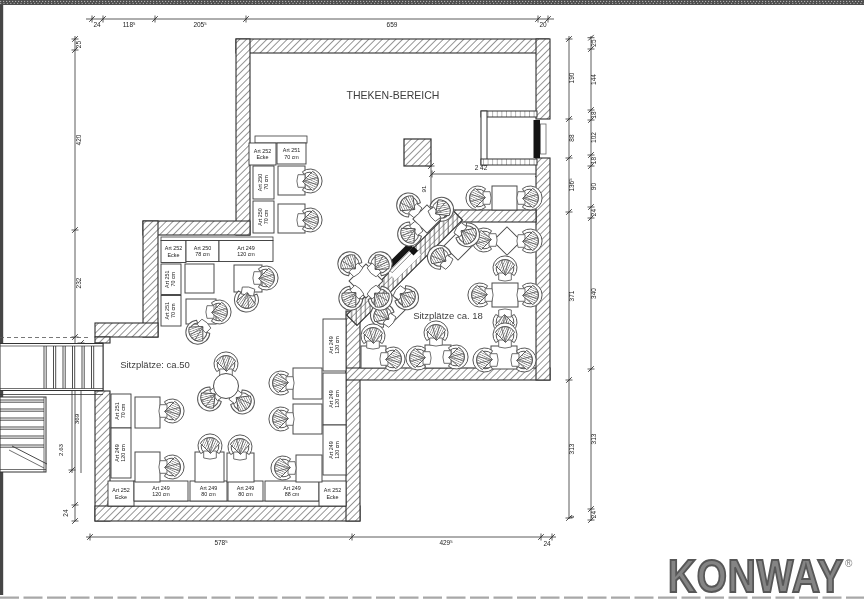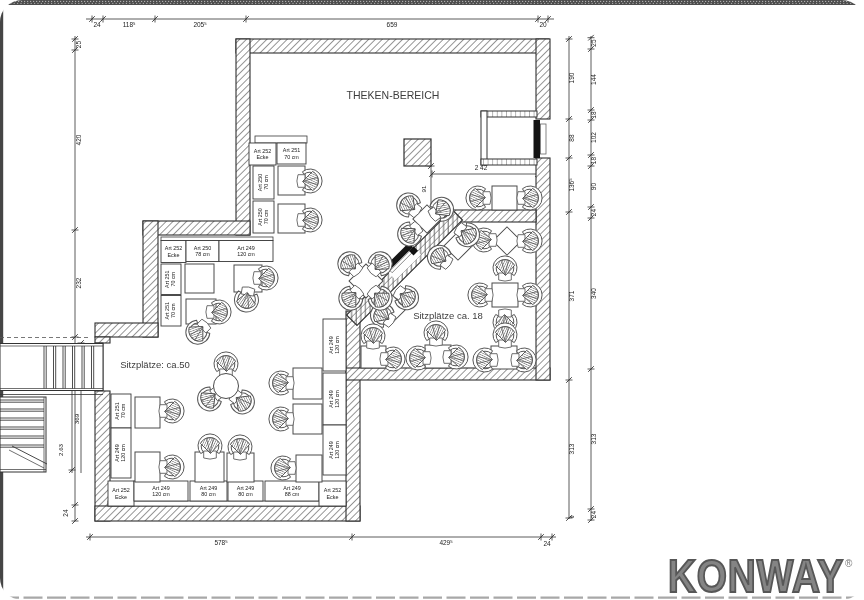--- a/index.html
+++ b/index.html
@@ -1,16 +1,16 @@
 <!DOCTYPE html>
 <html><head><meta charset="utf-8"><title>Floorplan</title>
 <style>
 html,body{margin:0;padding:0;background:#fff;}
 body{font-family:"Liberation Sans",sans-serif;}
-#plan{width:864px;height:600px;overflow:hidden;border-radius:22px;}
+#plan{width:864px;height:600px;overflow:hidden;}
 </style></head>
 <body>
 <div id="plan">
 <svg width="864" height="600" viewBox="0 0 864 600" font-family="Liberation Sans, sans-serif">
 <defs>
 <pattern id="hatch" width="4.8" height="4.8" patternUnits="userSpaceOnUse" patternTransform="rotate(45)">
           <rect width="4.8" height="4.8" fill="#fff"></rect>
           <line x1="0" y1="0" x2="0" y2="4.8" stroke="#3f3f3f" stroke-width="1.1"></line>
         </pattern>
 <pattern id="hatchl" width="4.8" height="4.8" patternUnits="userSpaceOnUse" patternTransform="rotate(45)">

